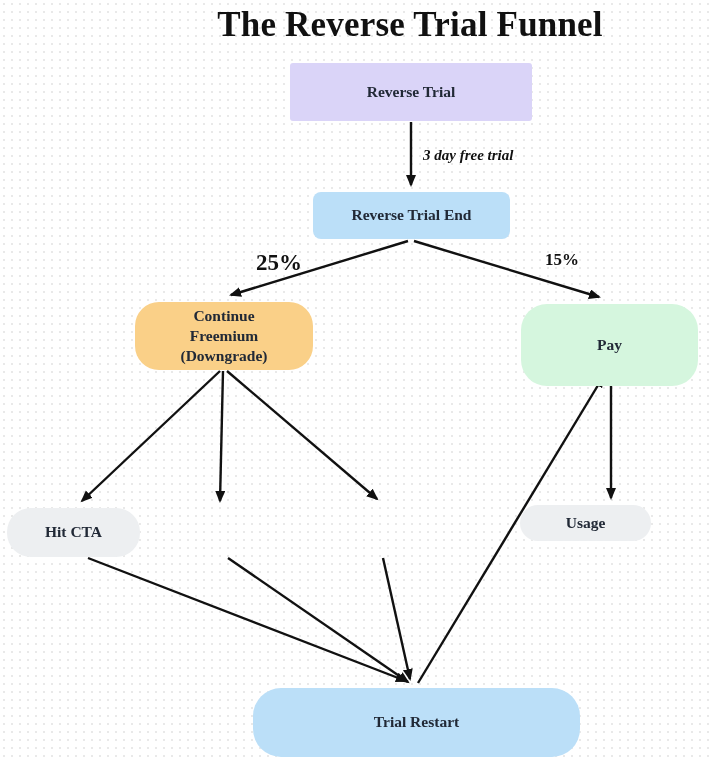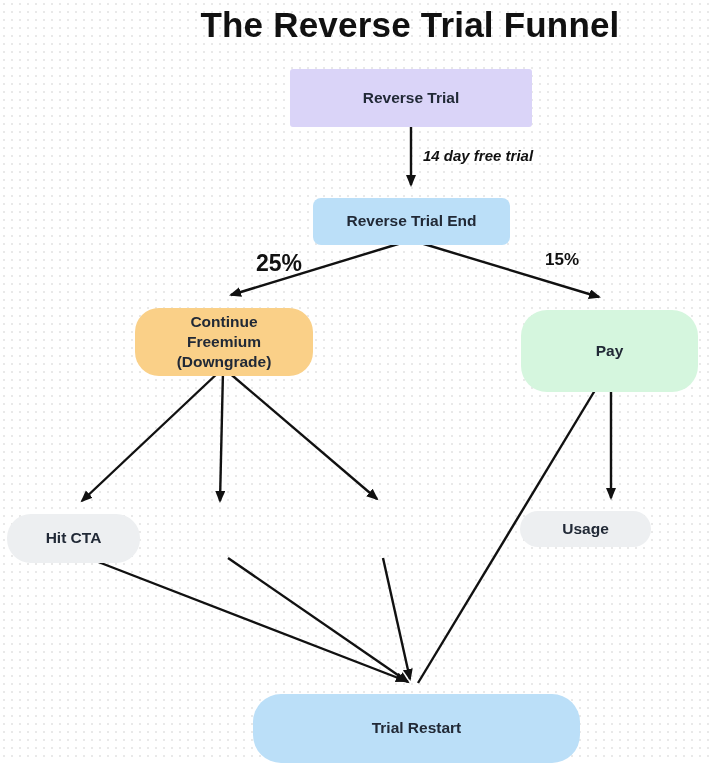--- a/index.html
+++ b/index.html
@@ -3,21 +3,21 @@
 <meta charset="utf-8">
 <style>
   html, body { margin: 0; padding: 0; background: #fff; }
   .canvas {
     position: relative;
     width: 711px;
     height: 763px;
     background-color: #ffffff;
     background-image: radial-gradient(circle, #e9e9e9 1.1px, transparent 1.1px);
     background-size: 8px 8px;
-    font-family: Liberation Sans, sans-serif;
+    font-family: Liberation Serif, serif;
     overflow: hidden;
   }
   .title {
     position: absolute;
     left: 170px; top: 5px; width: 480px;
     text-align: center;
     font-size: 35px;
     font-weight: 800;
     letter-spacing: 0.2px;
     color: #111111;
@@ -33,21 +33,20 @@
     display: flex;
     align-items: center;
     justify-content: center;
     text-align: center;
     font-weight: 700;
     font-size: 15.5px;
     color: #212936;
     line-height: 1.3;
     padding: 0 28px;
     box-sizing: border-box;
-    margin-top: 6px;
   }
   .node-reverse-trial   { left:290px; top:63px;  width:242px; height:58px; background:#dad4f8; border-radius:3px; }
   .node-reverse-trial-end { left:313px; top:192px; width:197px; height:47px; background:#bbdff8; border-radius:8px; }
   .node-continue-freemium { left:135px; top:302px; width:178px; height:68px; background:#fad088; border-radius:24px; }
   .node-pay             { left:521px; top:304px; width:177px; height:82px; background:#d5f6de; border-radius:26px; }
   .node-hit-cta         { left:7px;   top:508px; width:133px; height:49px; background:#edeff1; border-radius:24px; }
   .node-feature-gate    { left:155px; top:510px; width:132px; height:48px; background:#edeff1; border-radius:24px; }
   .node-usage-limit     { left:313px; top:509px; width:134px; height:48px; background:#edeff1; border-radius:24px; }
   .node-usage           { left:520px; top:505px; width:131px; height:36px; background:#edeff1; border-radius:24px; }
   .node-trial-restart   { left:253px; top:688px; width:327px; height:69px; background:#bbdff8; border-radius:28px; }
@@ -82,21 +81,21 @@
     <line x1="227" y1="371" x2="377" y2="499" marker-end="url(#ah)"></line>
     <line x1="611" y1="371" x2="611" y2="498" marker-end="url(#ah)"></line>
     <line x1="88" y1="558" x2="406" y2="681" marker-end="url(#ah)"></line>
     <line x1="228" y1="558" x2="408" y2="682" marker-end="url(#ah)"></line>
     <line x1="383" y1="558" x2="410" y2="679" marker-end="url(#ah)"></line>
     <line x1="418" y1="683" x2="603" y2="377" marker-end="url(#ah)"></line>
   </svg>
 
   <div class="node node-reverse-trial">Reverse Trial</div>
 
-  <div class="edge-label edge-label-duration">14 day free trial</div>
+  <div class="edge-label edge-label-duration">3 day free trial</div>
 
   <div class="node node-reverse-trial-end">Reverse Trial End</div>
 
   <div class="edge-label edge-label-pct25">25%</div>
 
   <div class="edge-label edge-label-pct15">15%</div>
 
   <div class="node node-continue-freemium">Continue Freemium (Downgrade)</div>
 
   <div class="node node-pay">Pay</div>

